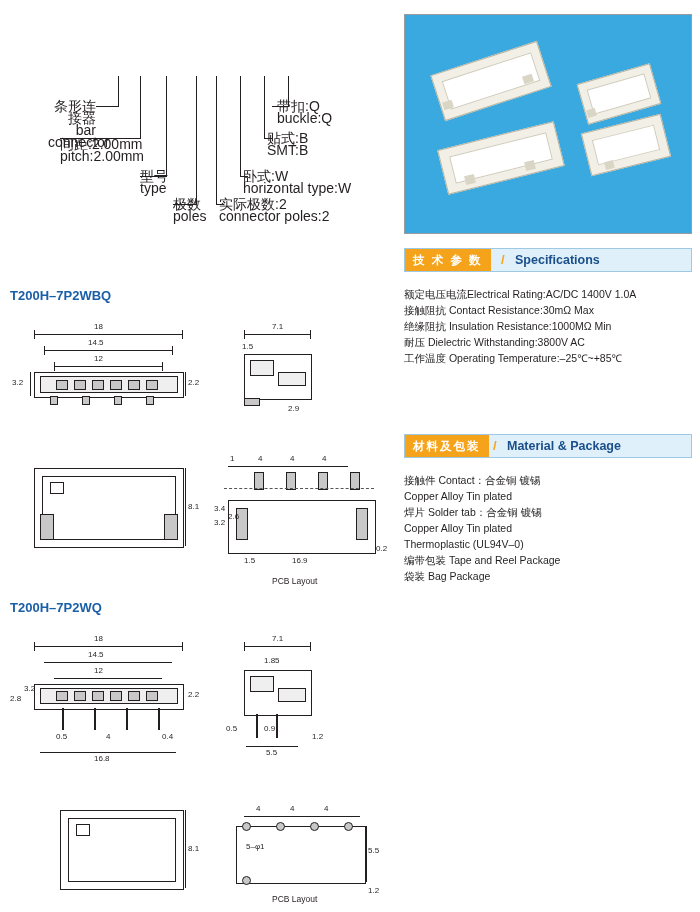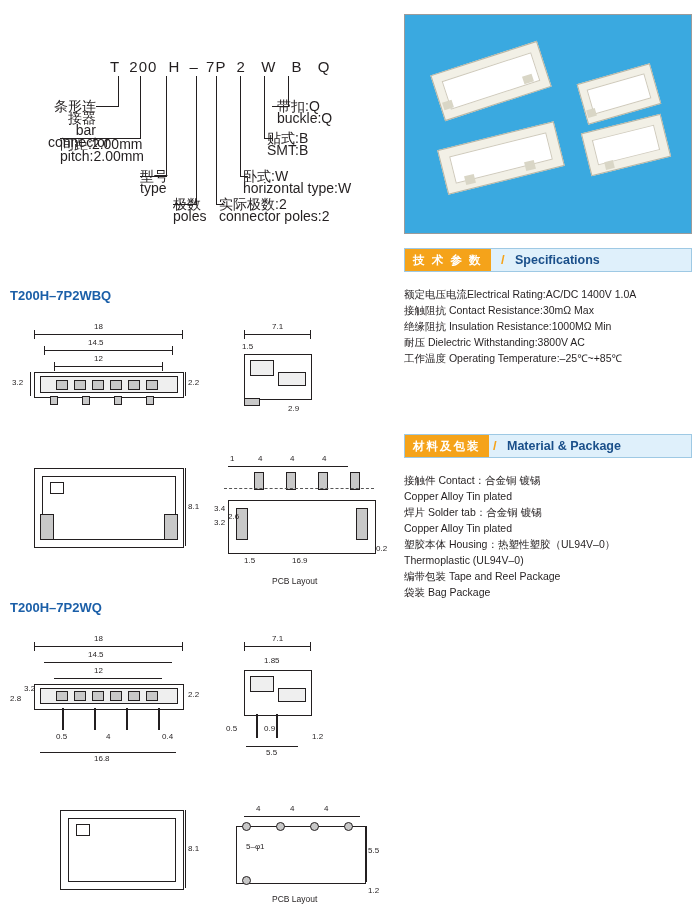--- a/index.html
+++ b/index.html
@@ -36,31 +36,20 @@
   .part{position:absolute;border:1px solid #231f20;background:#ffffff;}
   .partfill{position:absolute;background:#c8c8c8;border:1px solid #231f20;}
   .dash{position:absolute;border-top:1px dashed #555;}
   .pcb-cap{position:absolute;font-size:8.5px;color:#231f20;}
 </style>
 </head>
 <body>
 
 <div class="abs" id="decoder">
 
-  <div class="pn-row">
-    <span>T</span>
-    <span style="margin-left:4px">200</span>
-    <span style="margin-left:6px">H</span>
-    <span style="margin-left:4px">–</span>
-    <span style="margin-left:2px">7P</span>
-    <span style="margin-left:5px">2</span>
-    <span style="margin-left:10px">W</span>
-    <span style="margin-left:10px">B</span>
-    <span style="margin-left:10px">Q</span>
-  </div>
 
   <div class="vline" style="left:118px;top:76px;height:30px;"></div>
   <div class="hline" style="left:96px;top:106px;width:23px;"></div>
 
   <div class="vline" style="left:140px;top:76px;height:62px;"></div>
   <div class="hline" style="left:60px;top:138px;width:81px;"></div>
 
   <div class="vline" style="left:166px;top:76px;height:100px;"></div>
   <div class="hline" style="left:140px;top:176px;width:27px;"></div>
 
@@ -163,21 +152,20 @@
   <div class="cn" style="left:0;">材料及包装</div>
   <div class="slash" style="left:88px;">/</div>
   <div class="en" style="left:102px;">Material &amp; Package</div>
 </div>
 
 <div class="abs" style="left:404px;top:472px;width:292px;">
   <div class="spec-line">接触件 Contact：合金铜 镀锡</div>
   <div class="spec-line">Copper Alloy Tin plated</div>
   <div class="spec-line">焊片 Solder tab：合金铜 镀锡</div>
   <div class="spec-line">Copper Alloy Tin plated</div>
-  <div class="spec-line">塑胶本体 Housing：热塑性塑胶（UL94V–0）</div>
   <div class="spec-line">Thermoplastic (UL94V–0)</div>
   <div class="spec-line">编带包装 Tape and Reel Package</div>
   <div class="spec-line">袋装 Bag Package</div>
 </div>
 
 <div class="dwg-title" style="left:10px;top:288px;">T200H–7P2WBQ</div>
 
 <div class="abs" style="left:10px;top:322px;width:200px;height:110px;">
 
   <div class="dim" style="left:84px;top:0px;">18</div>

